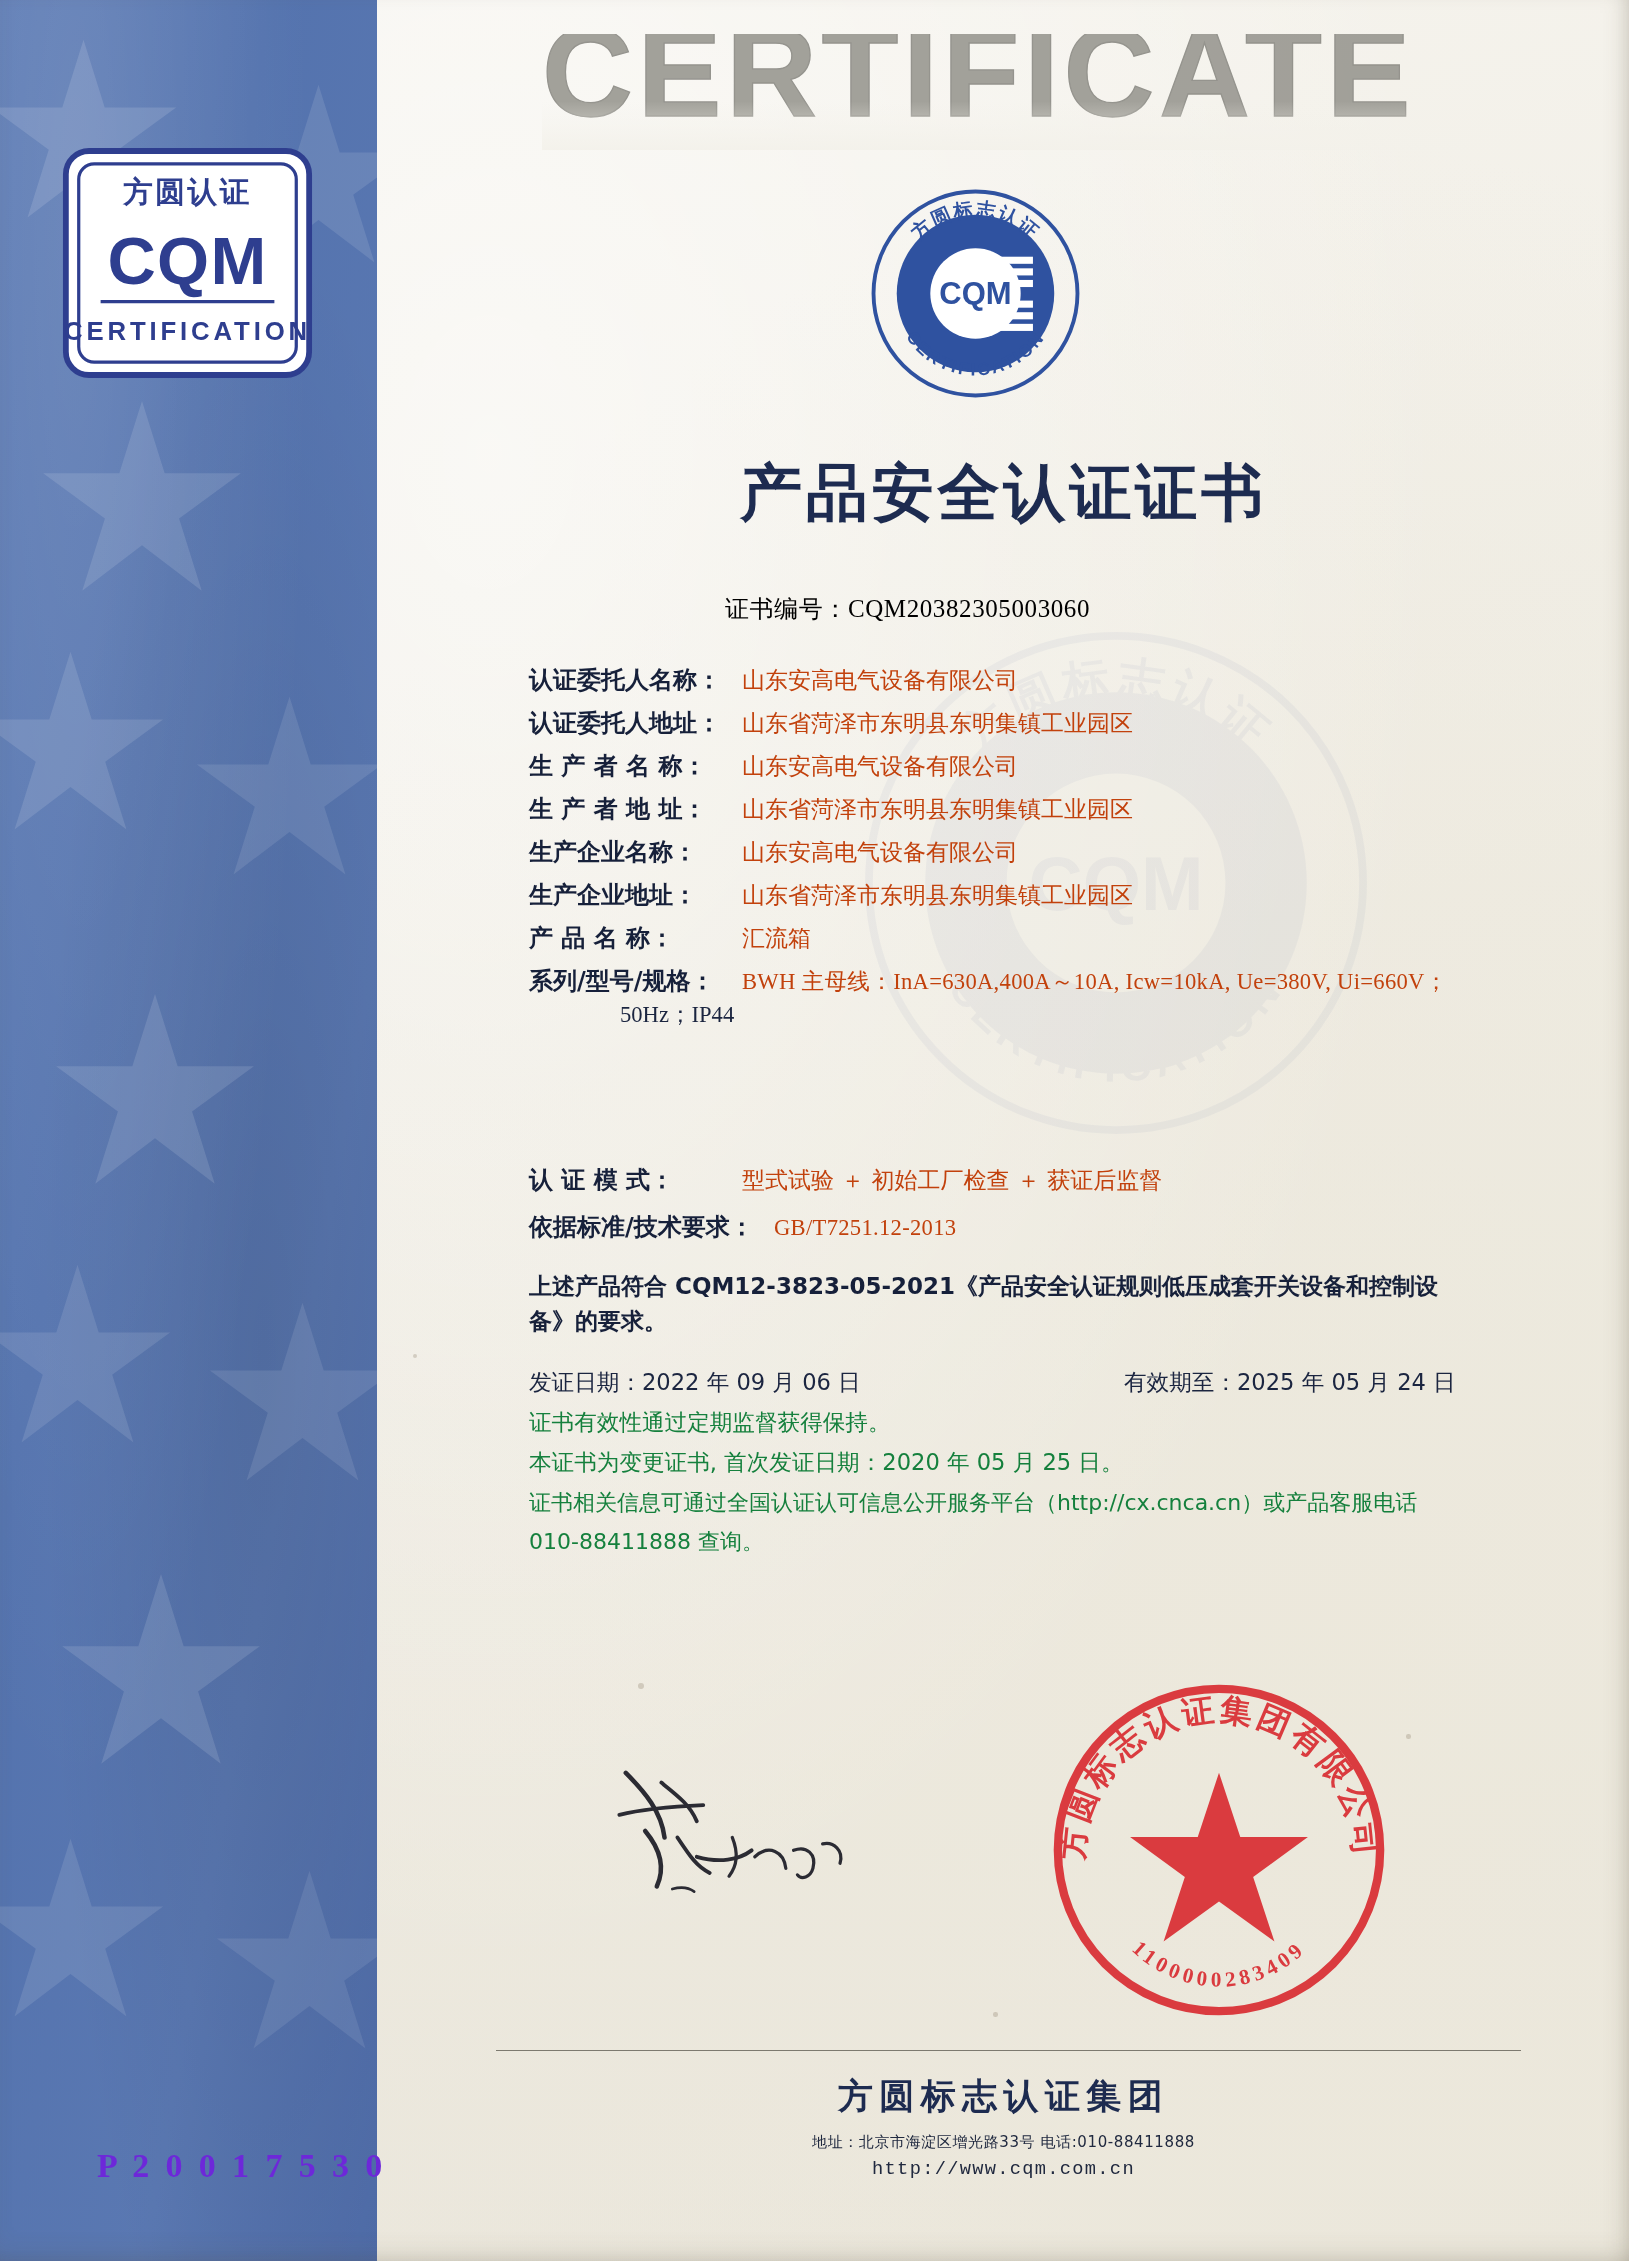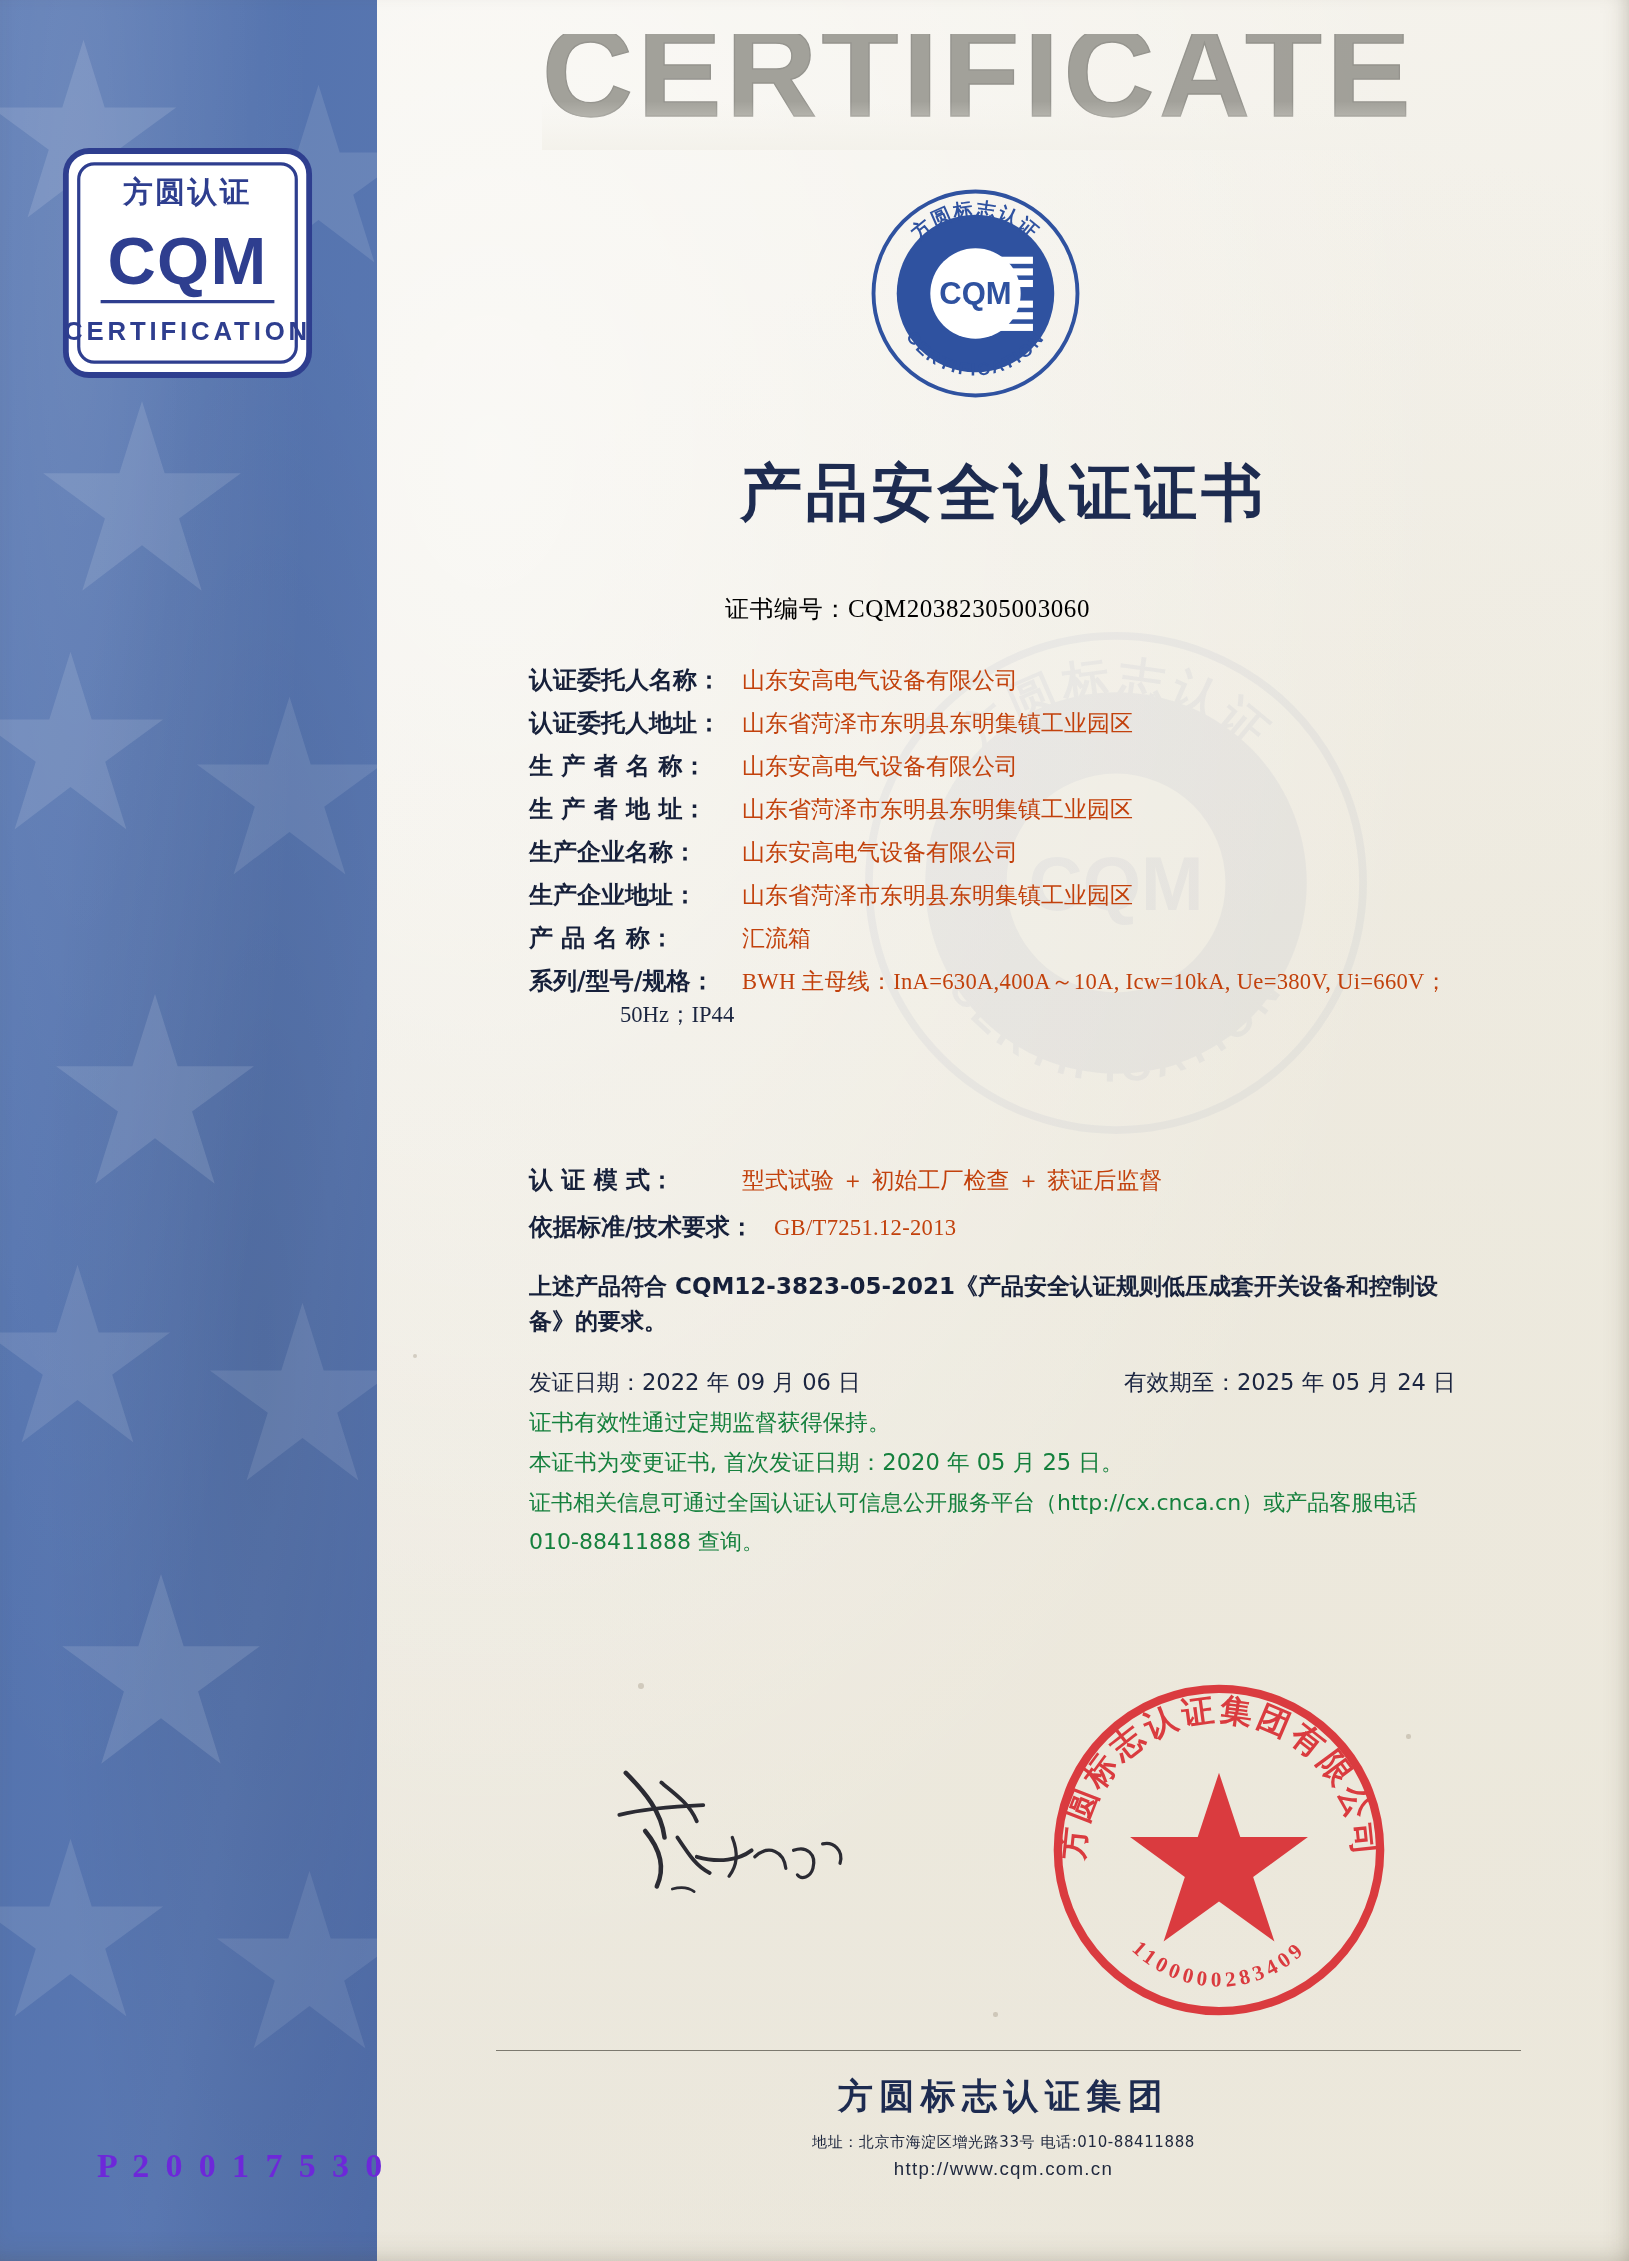--- a/index.html
+++ b/index.html
@@ -273,21 +273,21 @@
   }
   #footer .addr {
     margin-top: 13px;
     font-family: "DejaVu Sans", sans-serif;
     font-size: 15px;
     color: #20293f;
     letter-spacing: 0.6px;
   }
   #footer .url {
     margin-top: 6.4px;
-    font-family: Liberation Sans, sans-serif;
+    font-family: Liberation Mono, monospace;
     font-size: 18.7px;
     color: #20293f;
     letter-spacing: 1.3px;
   }
 
   
   #serial {
     position: absolute;
     left: 97px;
     top: 2147px;

